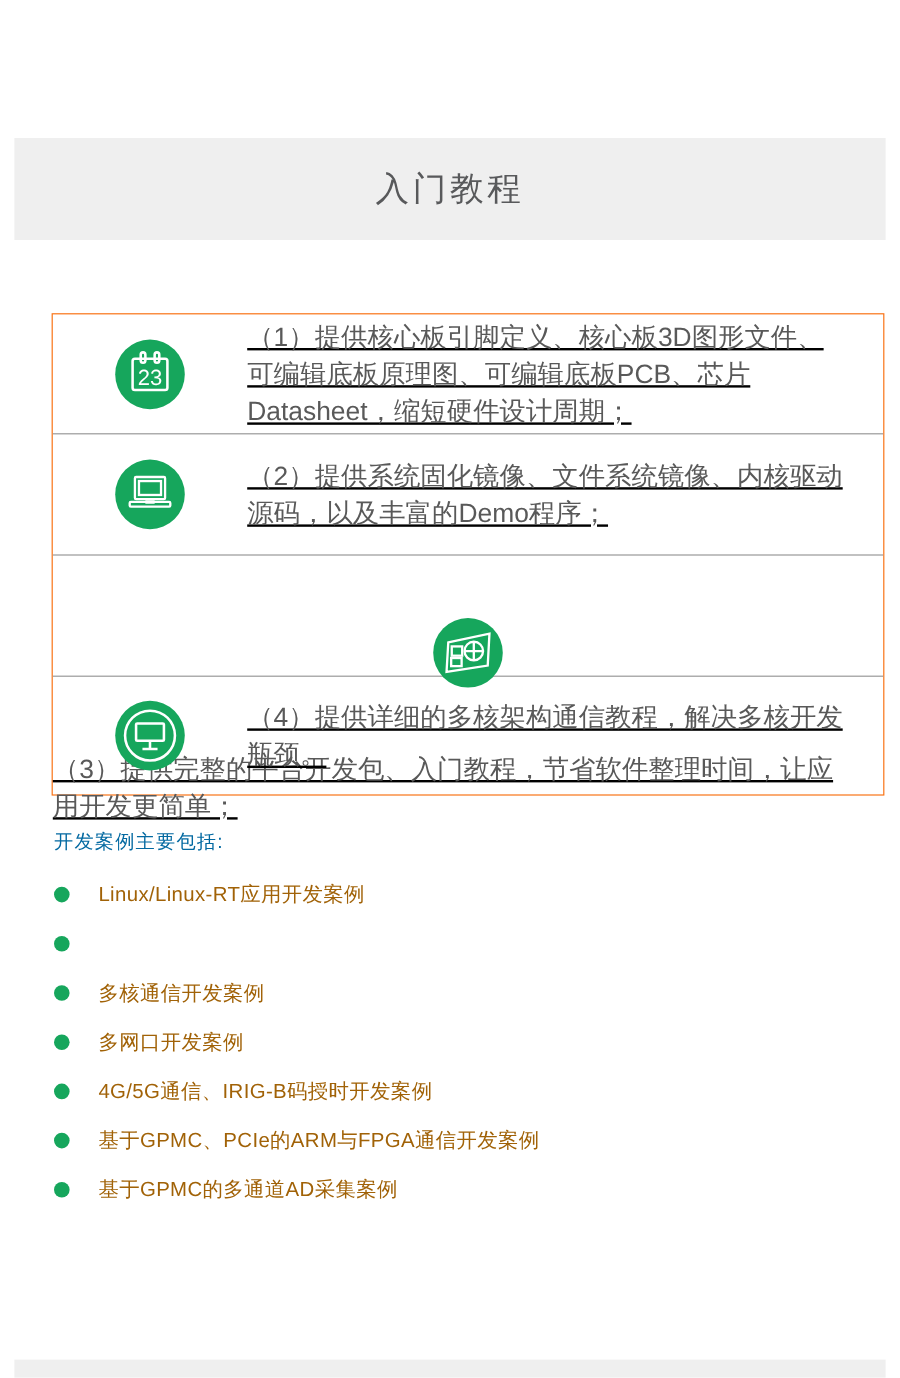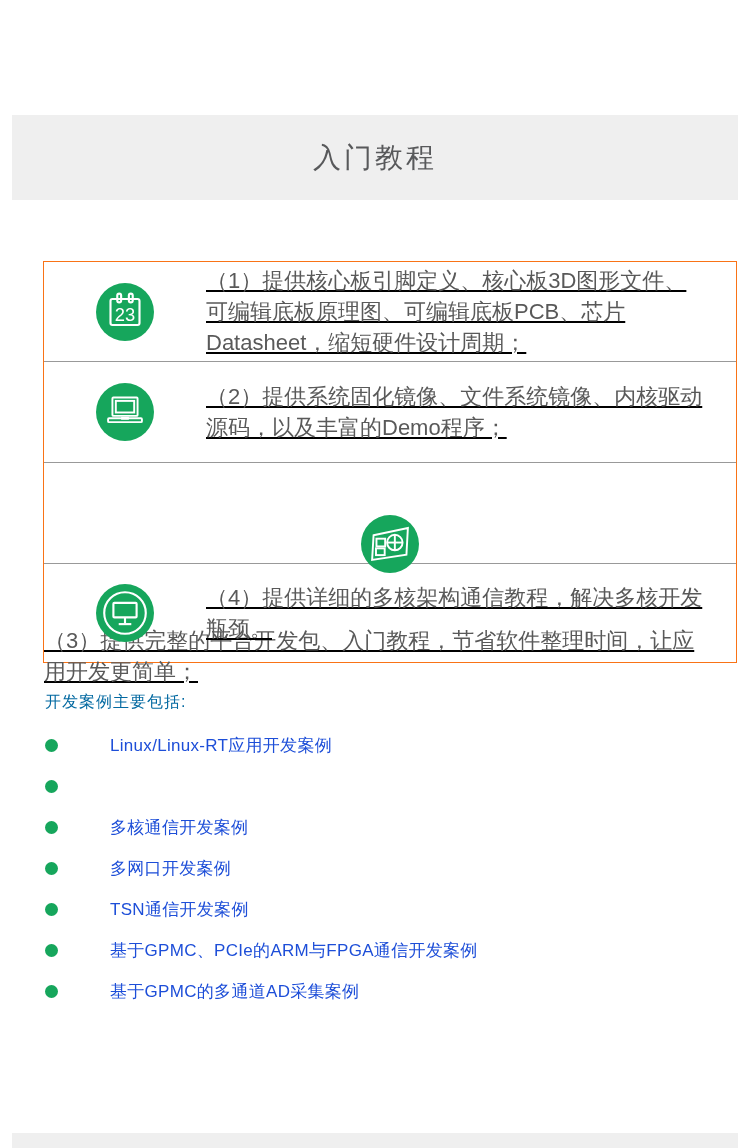--- a/index.html
+++ b/index.html
@@ -73,21 +73,21 @@
     height: 41px;
     display: flex; align-items: center;
   }
   .bullet {
     width: 13px; height: 13px; border-radius: 50%;
     background: #16a65c;
     flex: 0 0 13px;
     margin-right: 24px;
   }
   .case-label {
-    font-size: 17px; color: #1d4ed8; letter-spacing: 0.3px; margin-left: 28px;
+    font-size: 17px; color: #a16207; letter-spacing: 0.3px;
   }
 
   
   .bottom-strip {
     position: absolute; left: 12px; top: 1133px;
     width: 726px; height: 15px;
     background: #efefef;
   }
 </style>
 </head>
@@ -172,21 +172,21 @@
     <li class="case-item">
       <span class="bullet"></span>
       <span class="case-label">多核通信开发案例</span>
     </li>
     <li class="case-item">
       <span class="bullet"></span>
       <span class="case-label">多网口开发案例</span>
     </li>
     <li class="case-item">
       <span class="bullet"></span>
-      <span class="case-label">TSN通信开发案例</span>
+      <span class="case-label">4G/5G通信、IRIG-B码授时开发案例</span>
     </li>
     <li class="case-item">
       <span class="bullet"></span>
       <span class="case-label">基于GPMC、PCIe的ARM与FPGA通信开发案例</span>
     </li>
     <li class="case-item">
       <span class="bullet"></span>
       <span class="case-label">基于GPMC的多通道AD采集案例</span>
     </li>
   </ul>

